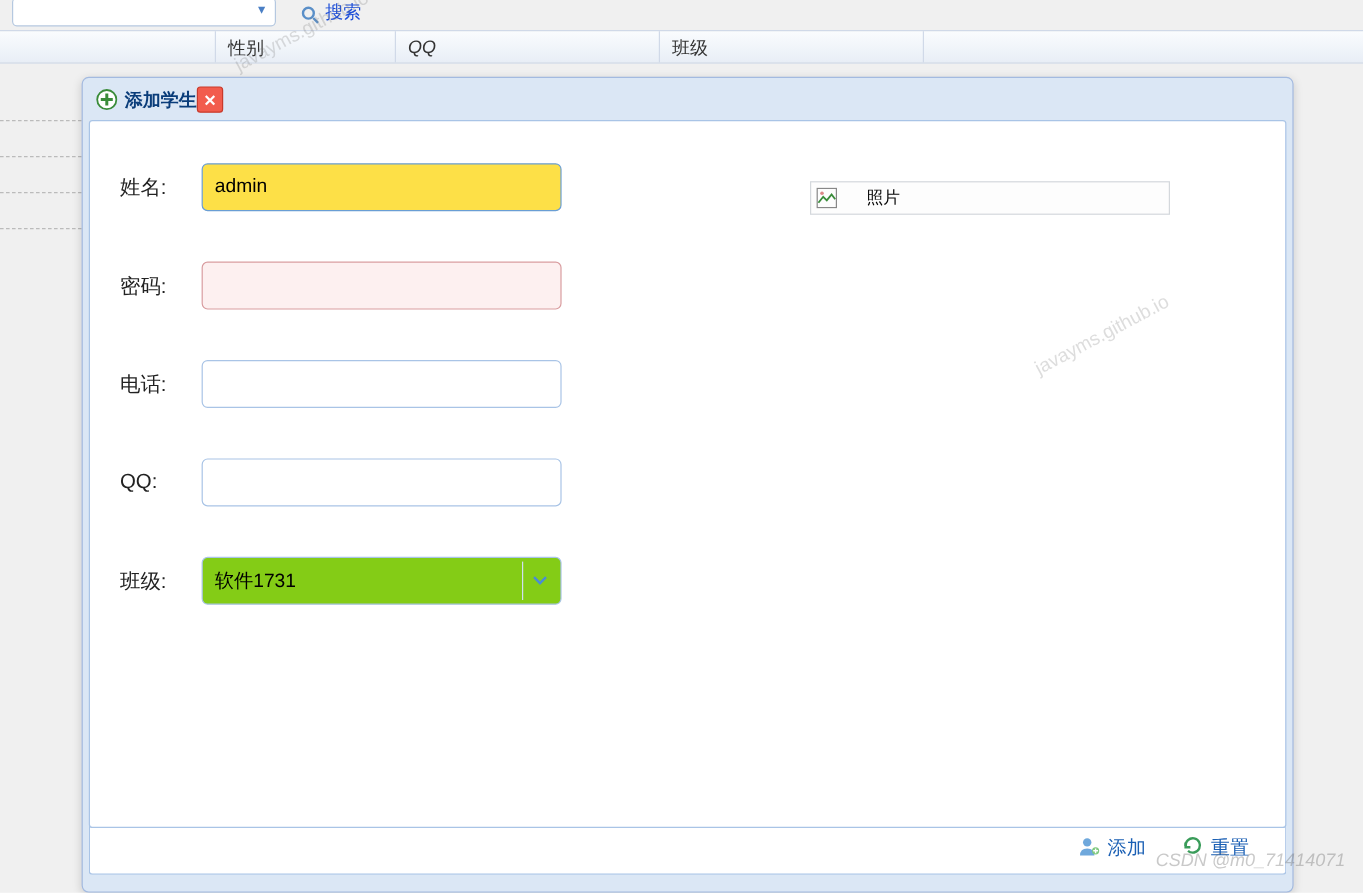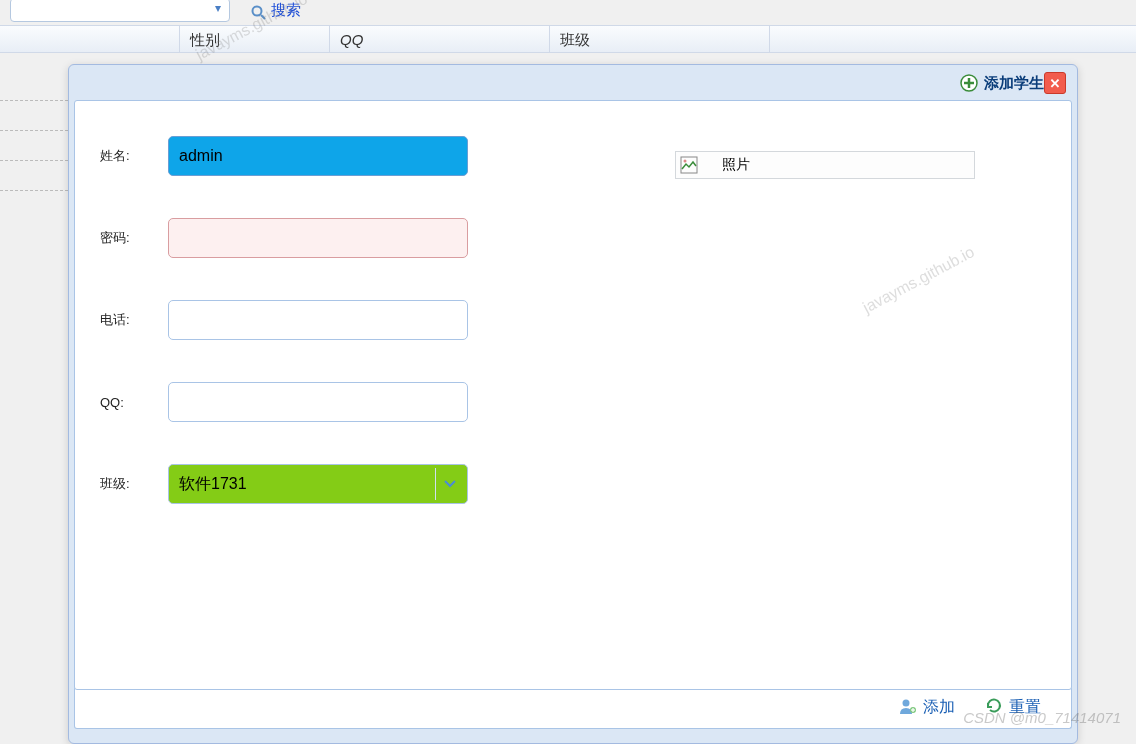--- a/index.html
+++ b/index.html
@@ -75,21 +75,21 @@
       height: 680px;
       background: #dbe7f5;
       border: 1px solid #a3bae0;
       border-radius: 6px;
       padding: 5px;
       box-shadow: 0 2px 8px rgba(0,0,0,0.15);
     }
     .dialog-title {
       display: flex;
       align-items: center;
-      justify-content: flex-end;
+      justify-content: flex-start;
       padding: 2px 6px 6px 6px;
     }
     .dialog-title-left {
       display: flex;
       align-items: center;
     }
     .plus-icon {
       width: 18px;
       height: 18px;
       margin-right: 6px;
@@ -121,34 +121,34 @@
     }
     .form-row {
       display: flex;
       align-items: center;
       margin-bottom: 42px;
     }
     .label {
       width: 68px;
       text-align: left;
       color: #222;
-      font-size: 13px;
+      font-size: 17px;
     }
     .input-text {
       width: 300px;
       height: 40px;
       border: 1px solid #a9c4e6;
       border-radius: 5px;
       padding: 0 10px;
       font-size: 16px;
       background: #fff;
     }
     .input-text.focused {
       border: 1px solid #6a9ed4;
-      background: #0ea5e9;
+      background: #fde047;
     }
     .input-text.error {
       border: 1px solid #d99da0;
       background: #fdf0f0;
     }
     .select-small {
       width: 90px;
       height: 40px;
       border: 1px solid #a9c4e6;
       border-radius: 5px;

